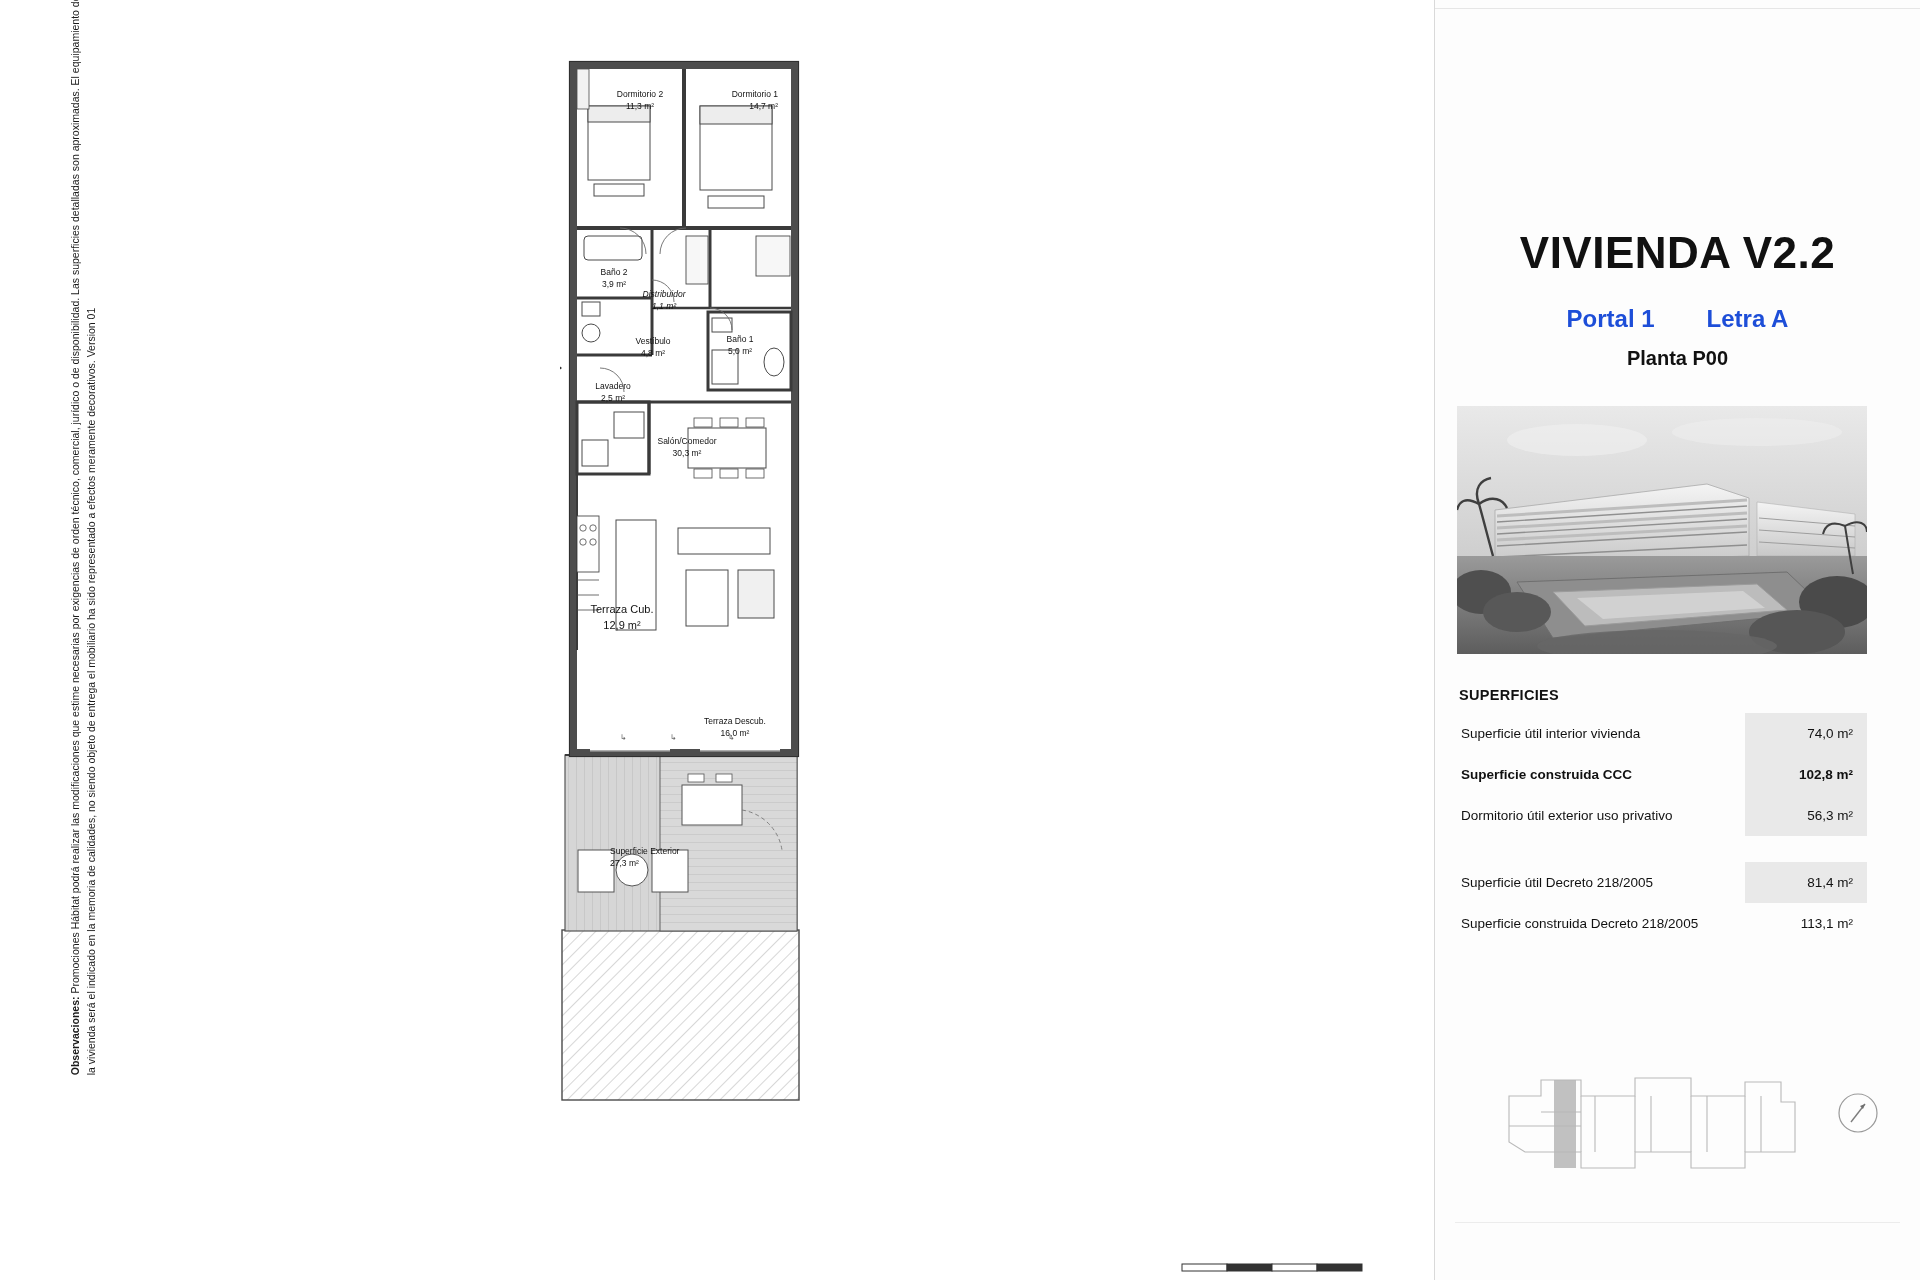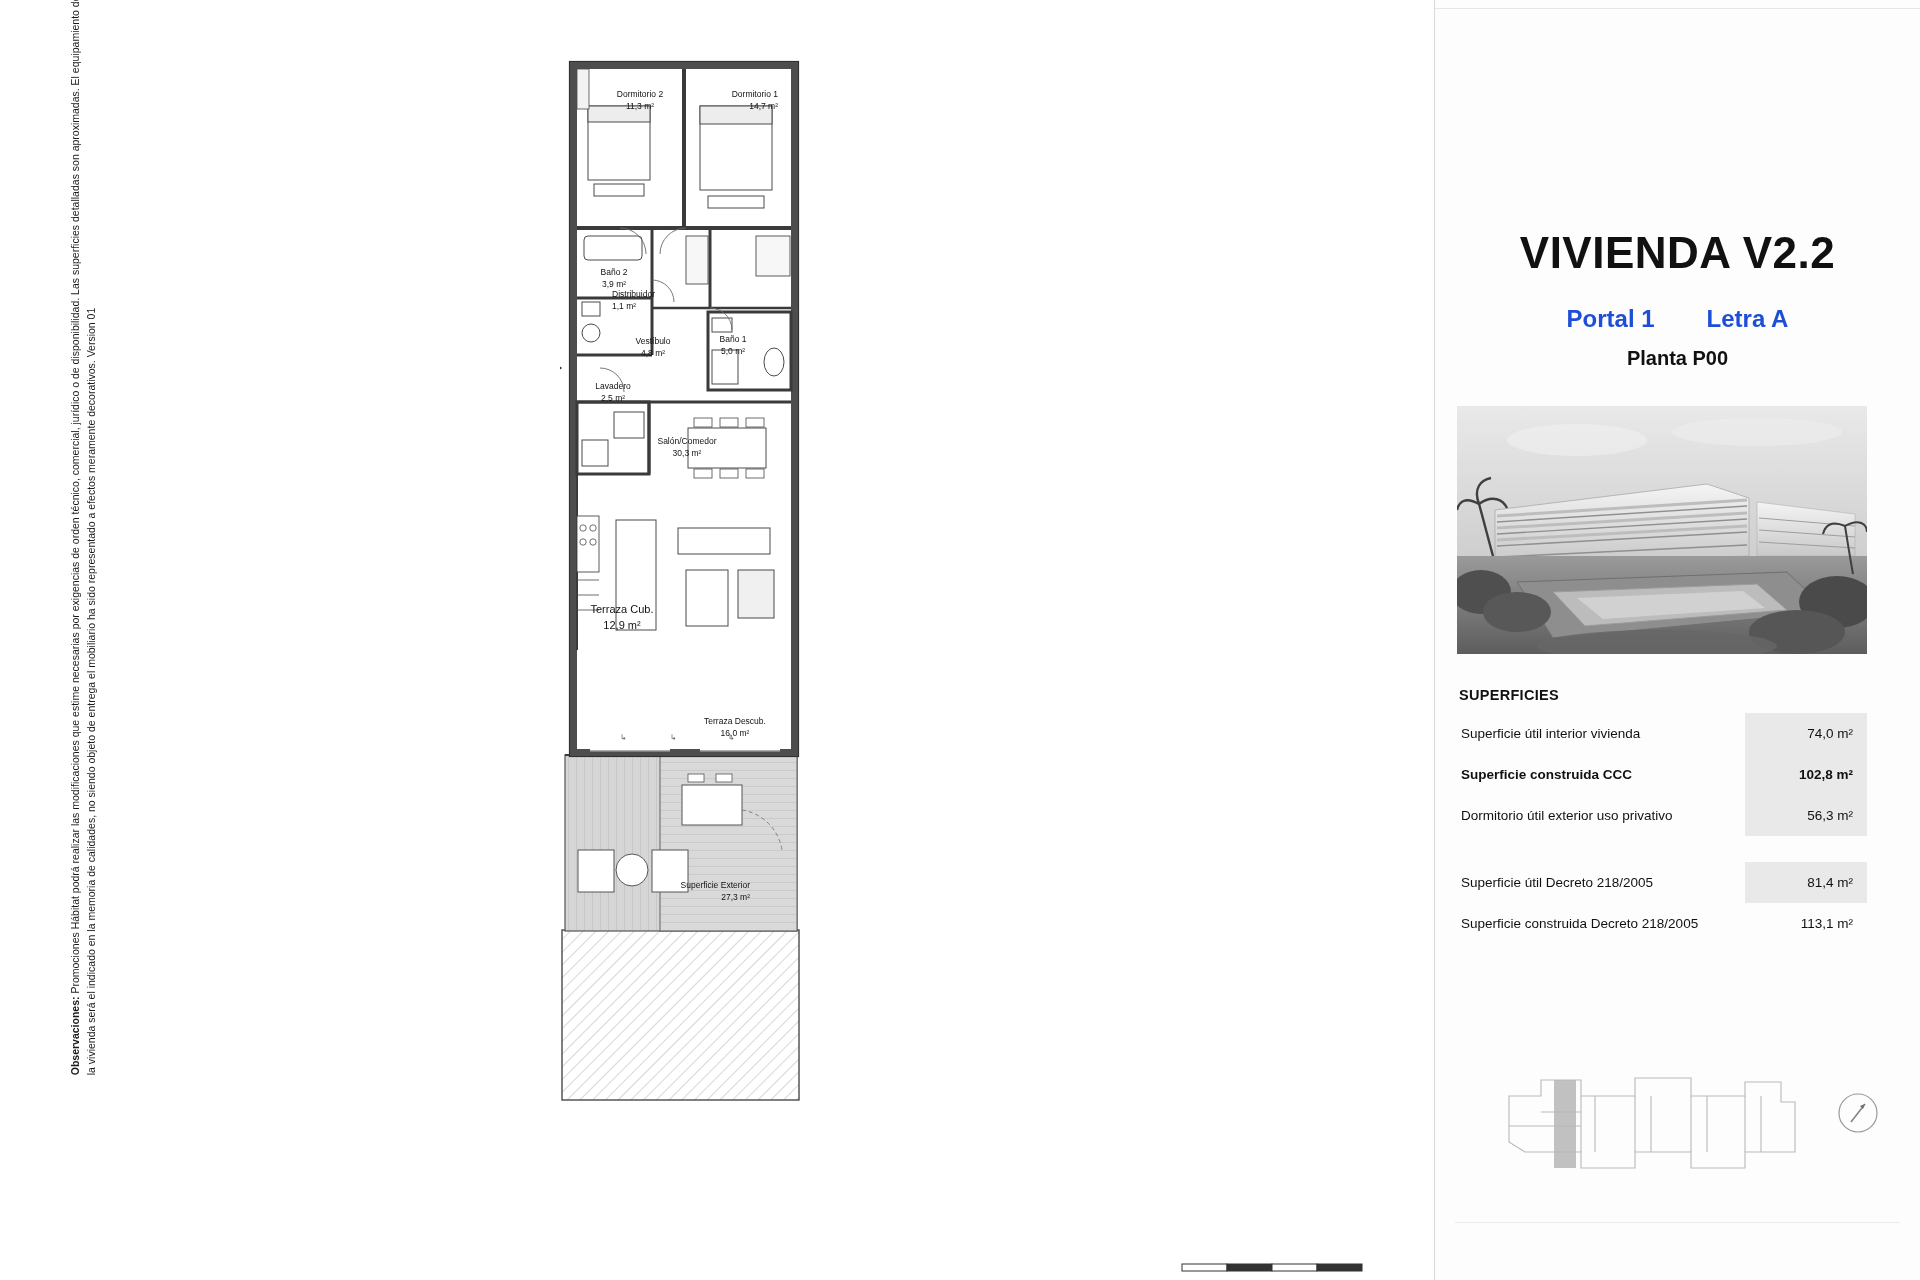--- a/index.html
+++ b/index.html
@@ -211,49 +211,49 @@
       <div>11,3 m²</div>
     </div>
     <div style="position:absolute;left:128px;top:38px;width:90px;text-align:right;font-size:8.5px;line-height:1.45;color:#111;">
       <div>Dormitorio 1</div>
       <div>14,7 m²</div>
     </div>
     <div style="position:absolute;left:10px;top:216px;width:88px;text-align:center;font-size:8.5px;line-height:1.45;color:#111;">
       <div>Baño 2</div>
       <div>3,9 m²</div>
     </div>
-    <div style="position:absolute;left:52px;top:238px;width:80px;font-size:8.5px;line-height:1.45;color:#111;">
+    <div style="position:absolute;left:64px;top:238px;width:80px;text-align:center;font-size:8.5px;line-height:1.45;color:#111;font-style:italic;">
       <div>Distribuidor</div>
       <div>1,1 m²</div>
     </div>
     <div style="position:absolute;left:48px;top:285px;width:90px;text-align:center;font-size:8.5px;line-height:1.45;color:#111;">
       <div>Vestíbulo</div>
       <div>4,8 m²</div>
     </div>
-    <div style="position:absolute;left:133px;top:283px;width:80px;text-align:center;font-size:8.5px;line-height:1.45;color:#111;">
+    <div style="position:absolute;left:140px;top:283px;width:80px;text-align:center;font-size:8.5px;line-height:1.45;color:#111;">
       <div>Baño 1</div>
       <div>5,0 m²</div>
     </div>
     <div style="position:absolute;left:13px;top:330px;width:80px;text-align:center;font-size:8.5px;line-height:1.45;color:#111;">
       <div>Lavadero</div>
       <div>2,5 m²</div>
     </div>
     <div style="position:absolute;left:72px;top:385px;width:110px;text-align:center;font-size:8.5px;line-height:1.45;color:#111;">
       <div>Salón/Comedor</div>
       <div>30,3 m²</div>
     </div>
     <div style="position:absolute;left:12px;top:552px;width:100px;text-align:center;font-size:11px;line-height:1.45;color:#111;">
       <div>Terraza Cub.</div>
       <div>12,9 m²</div>
     </div>
     <div style="position:absolute;left:120px;top:665px;width:110px;text-align:center;font-size:8.5px;line-height:1.45;color:#111;">
       <div>Terraza Descub.</div>
       <div>16,0 m²</div>
     </div>
-    <div style="position:absolute;left:50px;top:829px;width:140px;text-align:right;font-size:8.5px;line-height:1.45;color:#111;">
+    <div style="position:absolute;left:50px;top:795px;width:140px;text-align:left;font-size:8.5px;line-height:1.45;color:#111;">
       <div>Superficie Exterior</div>
       <div>27,3 m²</div>
     </div>
   </div>
 
   <div class="scalebar">
     <svg width="190" height="26" xmlns="http://www.w3.org/2000/svg">
       <rect x="2" y="2" width="45" height="7" fill="#ffffff" stroke="#333" stroke-width="1"></rect>
       <rect x="47" y="2" width="45" height="7" fill="#333" stroke="#333" stroke-width="1"></rect>
       <rect x="92" y="2" width="45" height="7" fill="#ffffff" stroke="#333" stroke-width="1"></rect>

